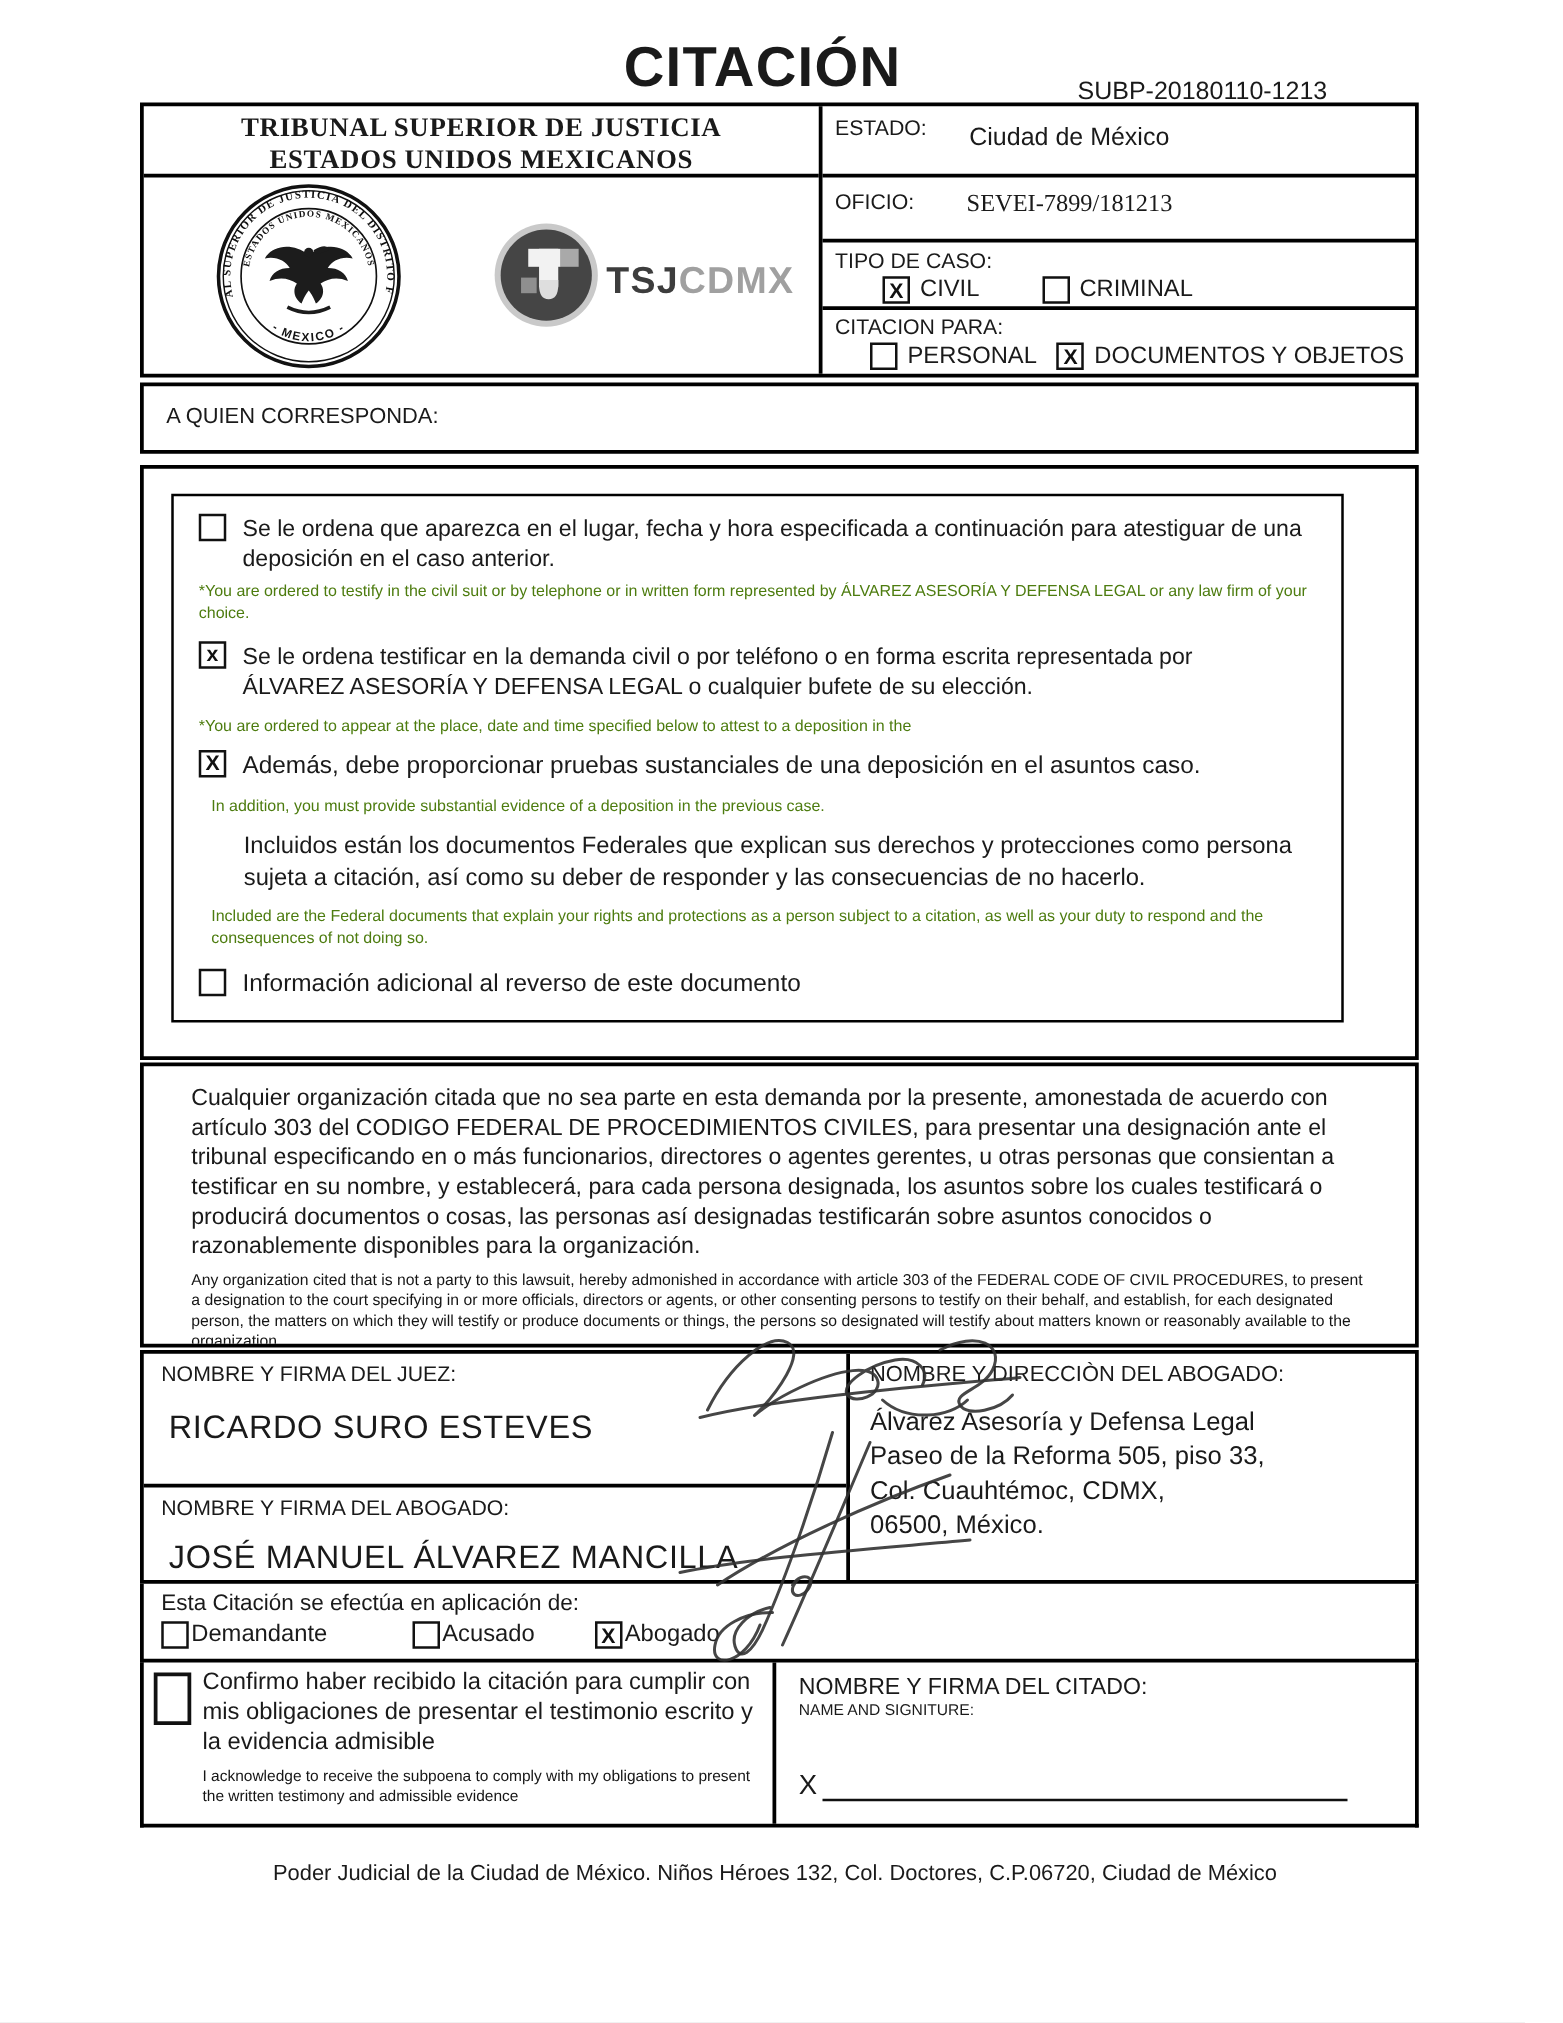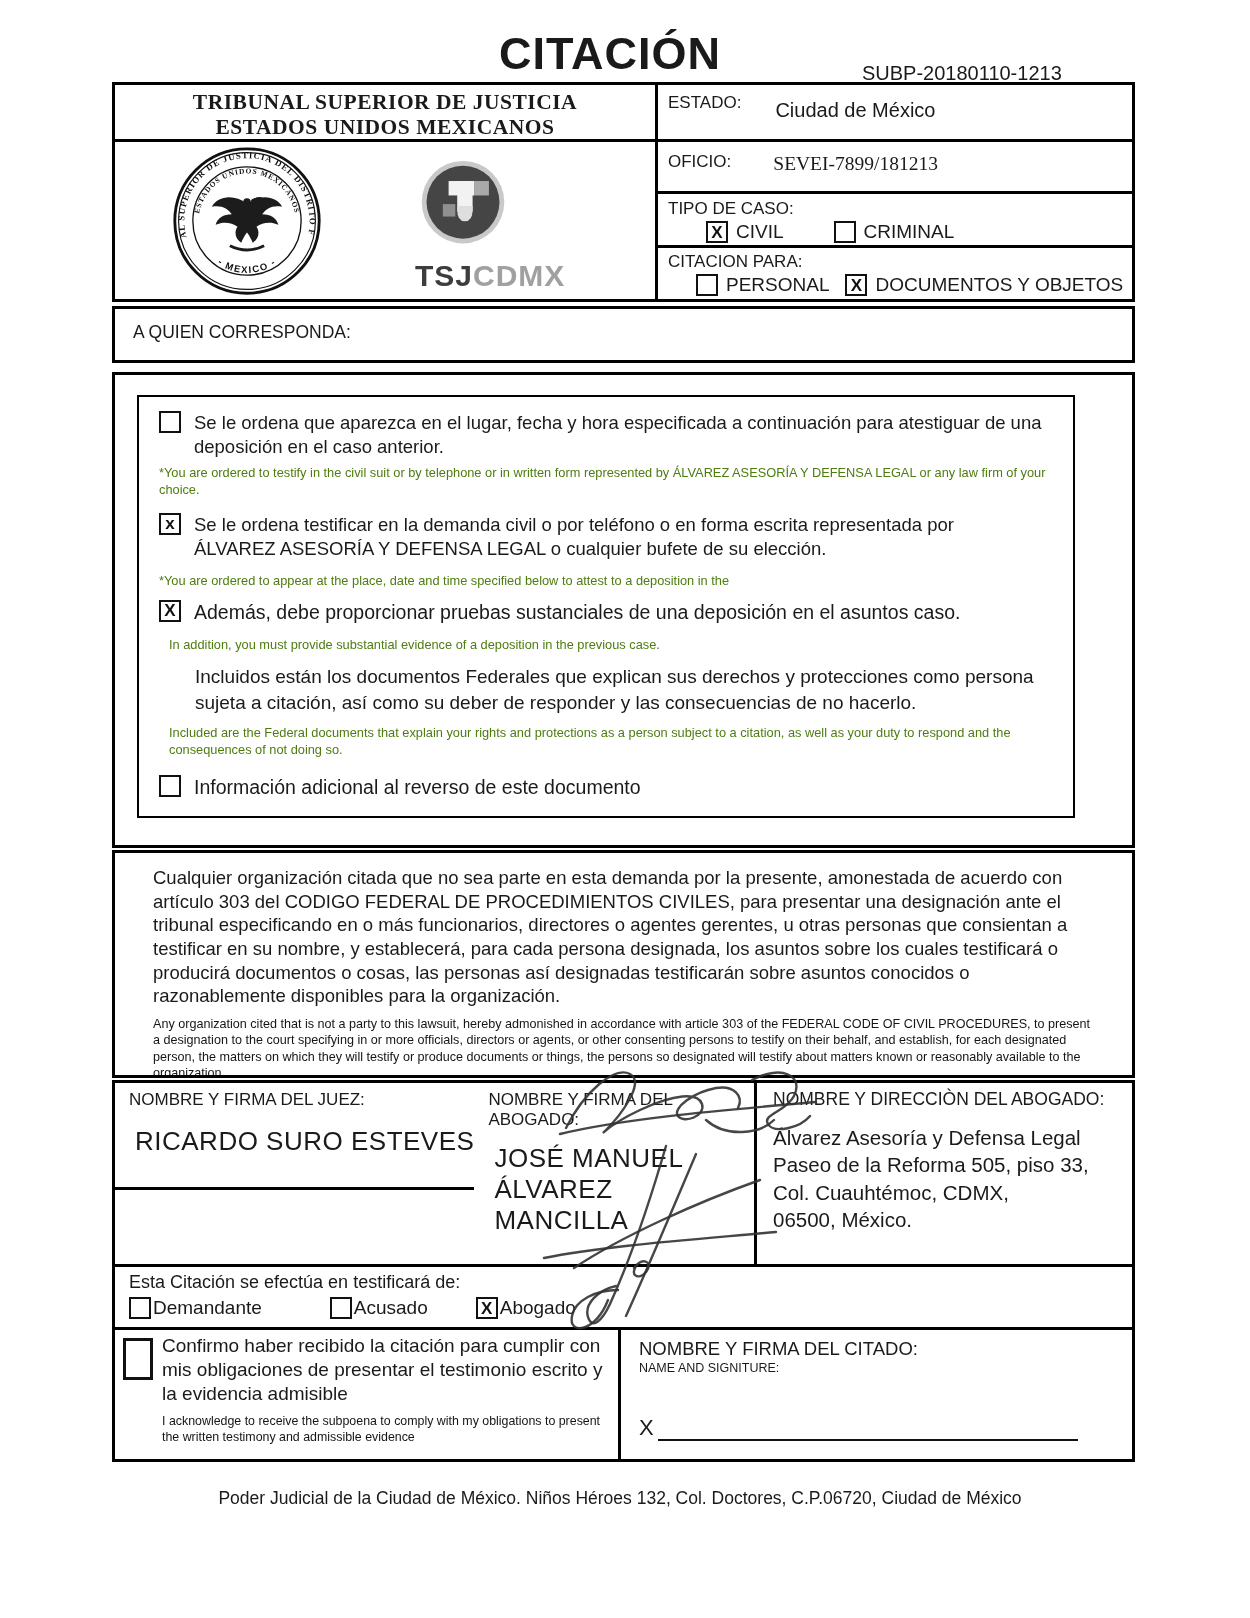--- a/index.html
+++ b/index.html
@@ -14,21 +14,21 @@
   .doc-title { top:28px; left:0; width:1220px; text-align:center; font-size:45px; font-weight:bold; letter-spacing:1px; }
   .doc-num { top:62px; left:862px; font-size:20px; }
 
   
   .hdr { top:82px; left:112px; width:1023px; height:220px; border:3px solid #000; display:flex; }
   .hdr-left { width:543px; border-right:3px solid #000; display:flex; flex-direction:column; }
   .trib-title { height:57px; border-bottom:3px solid #000; text-align:center; padding-top:5px;
     font-family:"Liberation Serif", serif; font-weight:bold; font-size:21.5px; line-height:1.15; letter-spacing:0.5px; }
   .logo-row { flex:1; display:flex; align-items:center; padding-left:56px; gap:66px; }
   .seal-svg { width:152px; height:152px; }
-  .tsj-wrap { display:flex; flex-direction:column; margin-top:6px;margin-left:26px; }
+  .tsj-wrap { display:flex; align-items:center; margin-top:6px; }
   .tsj-svg { width:96px; height:102px; }
   .tsj-text { font-size:30px; font-weight:bold; letter-spacing:1px; margin-top:2px; }
   .tsj-dark { color:#3d3d3d; } .tsj-light { color:#a0a0a0; }
 
   .hdr-right { flex:1; display:flex; flex-direction:column; }
   .hr-row { border-bottom:3px solid #000; }
   .hr-row:last-child { border-bottom:none; }
   .row-estado { height:57px; display:flex; align-items:flex-start; padding:8px 0 0 10px; }
   .row-estado .lbl { font-size:17px; }
   .row-estado .val { font-size:20px; margin-left:34px; padding-top:6px; }
@@ -59,21 +59,21 @@
   .rights { margin-top:10px; padding-left:36px; font-size:19px; line-height:1.35; }
   .rights-note { margin-top:10px; padding-left:10px; }
 
   
   .org-box { top:850px; left:112px; width:1023px; height:228px; border:3px solid #000; padding:13px 40px 0 38px; overflow:hidden; }
   .org-es { font-size:18.5px; line-height:1.28; }
   .org-en { font-size:12.6px; line-height:1.3; margin-top:8px; color:#151515; }
 
   
   .sig-grid { top:1080px; left:112px; width:1023px; height:187px; border:3px solid #000; display:flex; }
-  .sig-left { width:642px; border-right:3px solid #000; display:flex; flex-direction:row; }
+  .sig-left { width:565px; border-right:3px solid #000; display:flex; flex-direction:column; }
   .judge-cell { height:107px; border-bottom:3px solid #000; padding:7px 0 0 14px; }
   .abog-cell { flex:1; padding:7px 0 0 14px; }
   .sig-lbl { font-size:17px; }
   .sig-name { font-size:26px; margin:16px 0 0 6px; letter-spacing:0.5px; }
   .abog-name { margin-top:13px; }
   .sig-right { flex:1; padding:6px 0 0 16px; }
   .addr-lbl { font-size:17.5px; }
   .addr-lines { margin-top:14px; font-size:20.5px; line-height:1.33; }
 
   
@@ -257,21 +257,21 @@
       <div class="addr-lines">
         <div>Álvarez Asesoría y Defensa Legal</div>
         <div>Paseo de la Reforma 505, piso 33,</div>
         <div>Col. Cuauhtémoc, CDMX,</div>
         <div>06500, México.</div>
       </div>
     </div>
   </div>
 
   <div class="abs app-row">
-    <div class="app-lbl">Esta Citación se efectúa en testificará de:</div>
+    <div class="app-lbl">Esta Citación se efectúa en aplicación de:</div>
     <div class="app-opts">
       <span class="app-opt">
         <span class="cb"></span>
         <span>Demandante</span>
       </span>
       <span class="app-opt gap1">
         <span class="cb"></span>
         <span>Acusado</span>
       </span>
       <span class="app-opt gap2">

